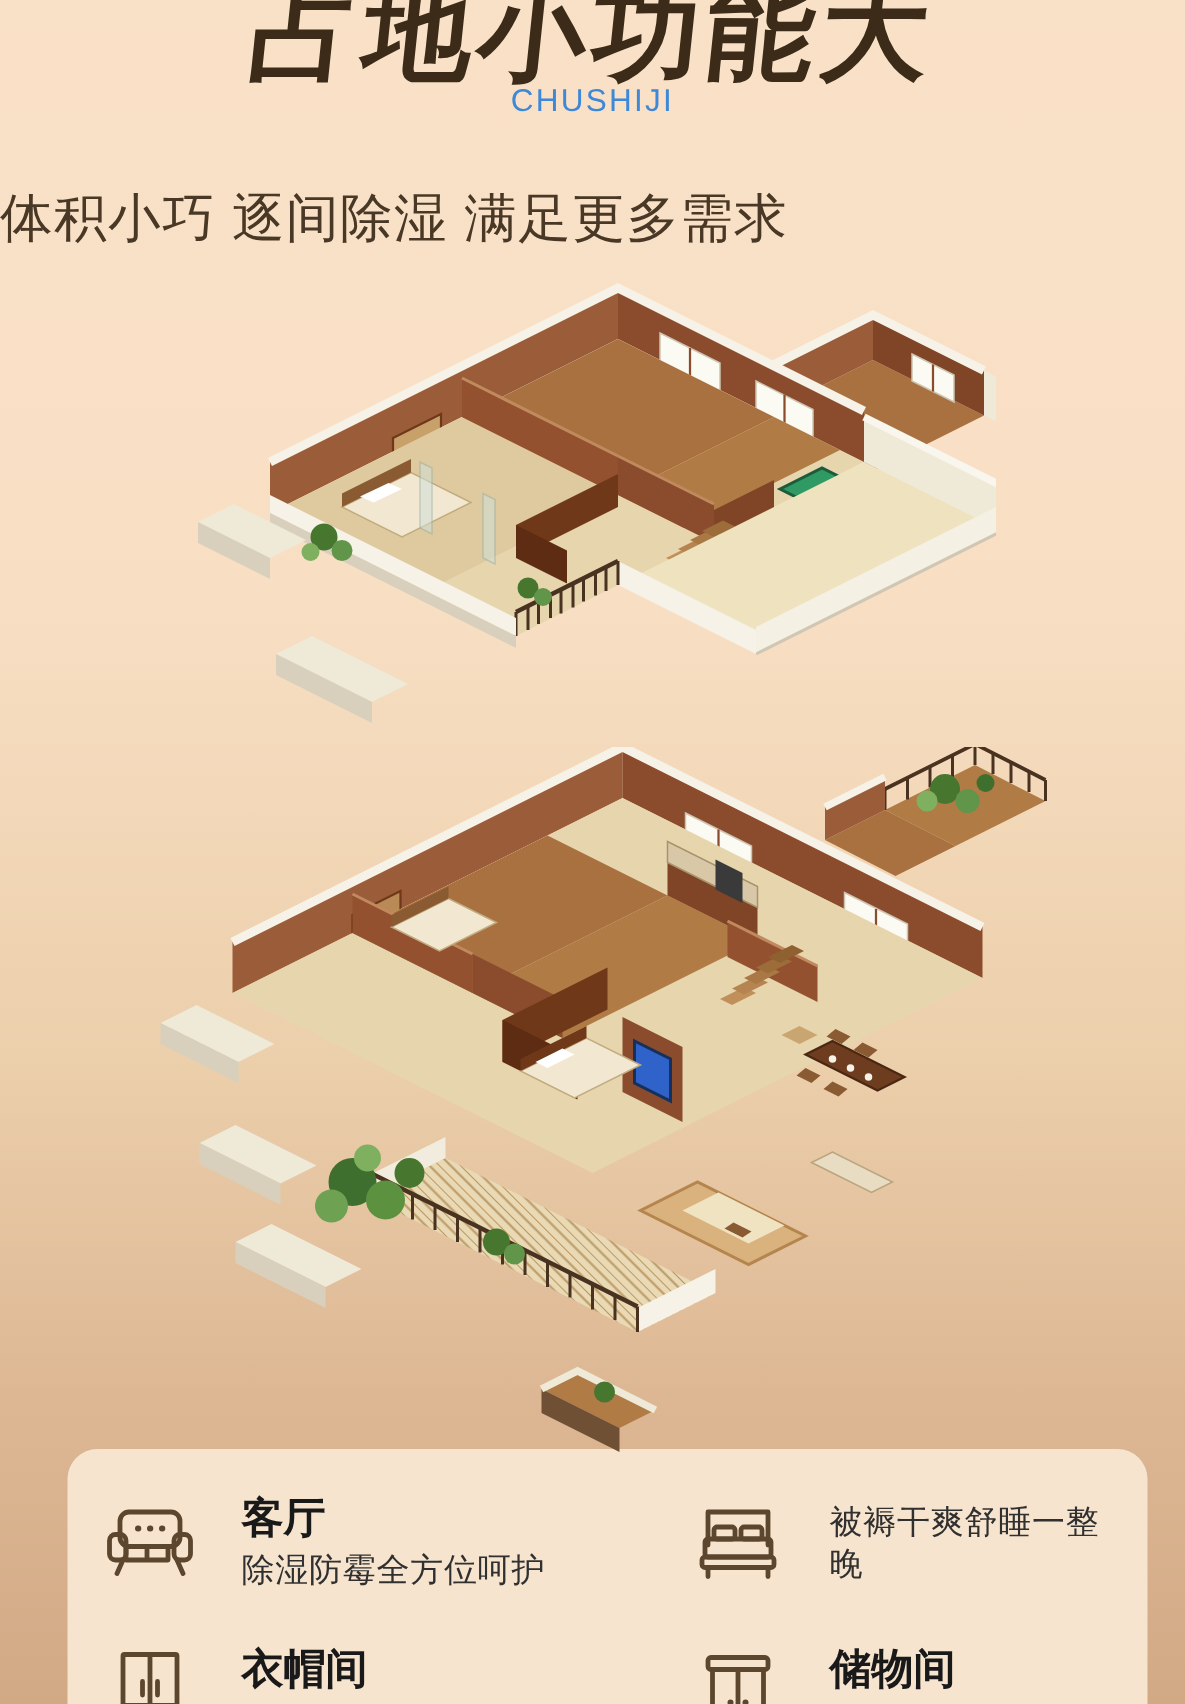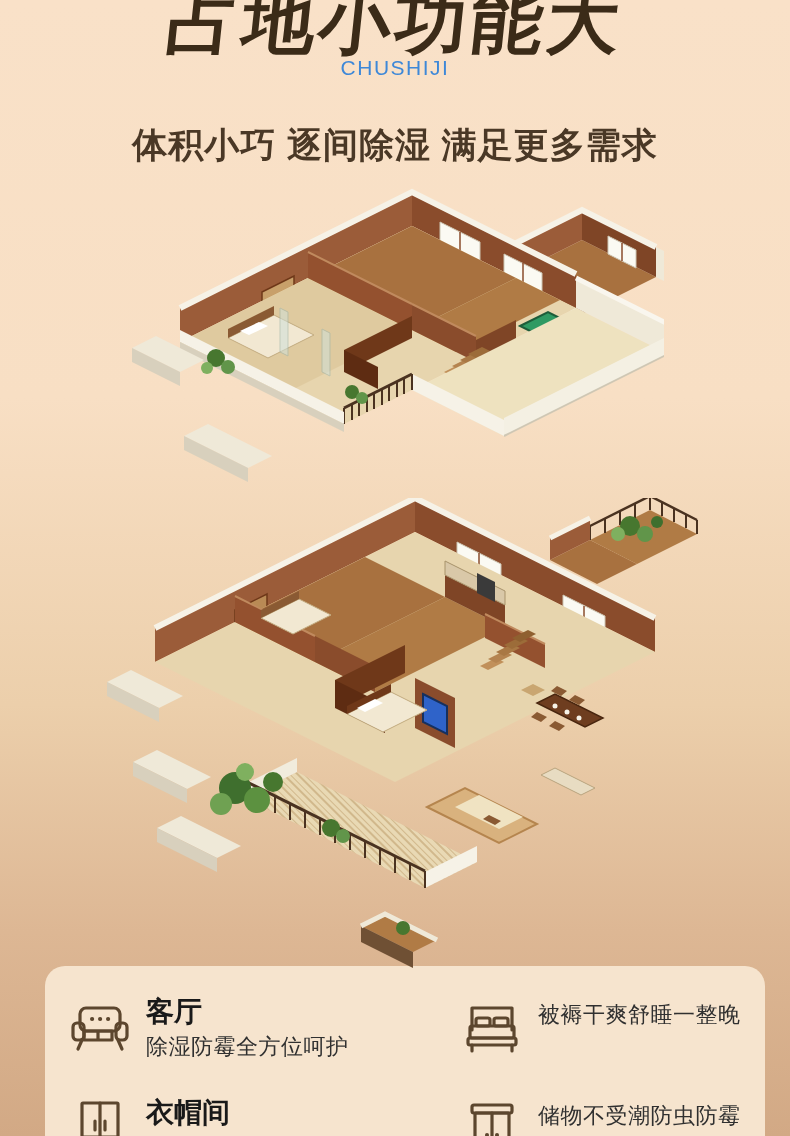--- a/index.html
+++ b/index.html
@@ -12,36 +12,36 @@
   .title{
     position:absolute;top:-26px;left:0;width:100%;margin:0;
     text-align:center;font-size:72px;font-weight:900;letter-spacing:4px;
     color:#3b2b18;transform:skewX(-6deg);white-space:nowrap;
   }
   .pinyin{
     position:absolute;top:56px;left:0;width:100%;text-align:center;
     color:#3e88d8;font-size:21px;line-height:23px;letter-spacing:1.5px;font-weight:500;
   }
   .tagline{
-    position:absolute;top:122px;left:0;width:100%;margin:0;text-align:center;
-    font-size:35px;letter-spacing:1px;color:#4a3826;font-weight:700;
+    position:absolute;top:122px;left:0;width:100%;margin:0;
+    font-size:35px;letter-spacing:1px;color:#4a3826;font-weight:400;
   }
   
   .plan{position:absolute;}
   .plan svg{display:block;}
   .plan-upper{left:112px;top:186px;width:552px;height:338px;z-index:2;}
   .plan-lower{left:85px;top:498px;width:620px;height:478px;z-index:3;}
   
   .card{
     position:absolute;left:45px;top:966px;width:720px;height:190px;z-index:2;
     background:#f6e4ce;border-radius:20px;box-sizing:border-box;
     display:grid;grid-template-columns:1fr 1fr;column-gap:14px;row-gap:36px;
     padding:30px 18px 10px 22px;align-items:start;
   }
-  .feature{display:flex;align-items:flex-start;gap:13px;}
+  .feature{display:flex;align-items:flex-start;gap:28px;}
   .feature.col2{margin-left:45px;}
   .f-icon{flex:0 0 66px;height:60px;display:flex;align-items:flex-start;justify-content:center;}
   .f-icon svg{width:64px;height:64px;stroke:#5c462e;fill:none;stroke-width:3.2;stroke-linecap:round;stroke-linejoin:round;}
   .f-title{font-size:28px;font-weight:700;color:#191919;line-height:32px;}
   .f-desc{font-size:22px;color:#303030;line-height:28px;margin-top:5px;letter-spacing:0.5px;}
 </style>
 </head>
 <body>
 
 <div class="page">
@@ -289,18 +289,19 @@
       <span class="f-icon">
         <svg viewBox="0 0 64 64">
           <rect x="12" y="8" width="40" height="8" rx="2"></rect>
           <rect x="15" y="16" width="34" height="42" rx="1"></rect>
           <path d="M32 16 v42"></path>
           <circle cx="27" cy="38" r="2" fill="#5c462e" stroke="none"></circle>
           <circle cx="37" cy="38" r="2" fill="#5c462e" stroke="none"></circle>
         </svg>
       </span>
       <div class="f-text">
+        <div class="f-title">储物间</div>
         <div class="f-desc">储物不受潮防虫防霉</div>
       </div>
     </div>
 
   </section>
 </div>
 
 </body></html>

